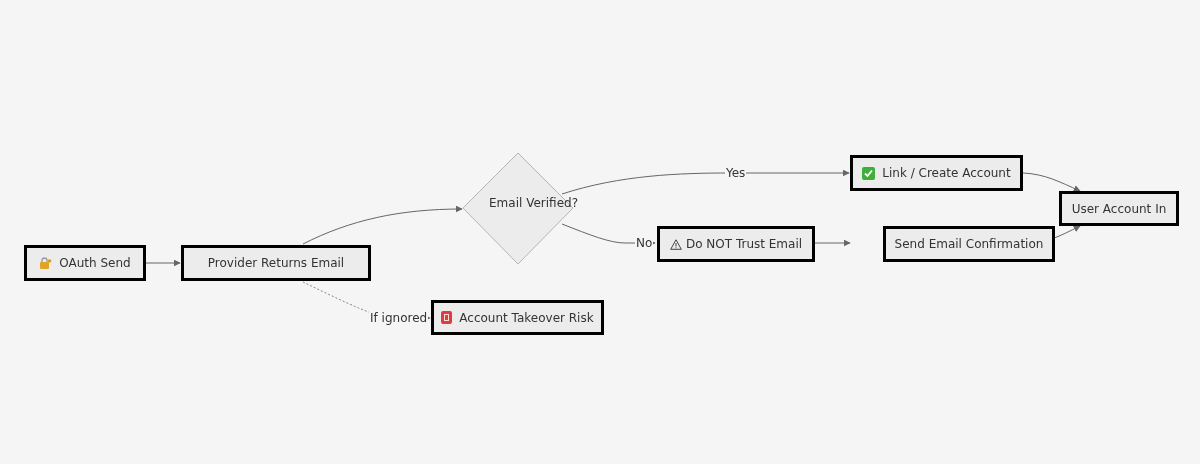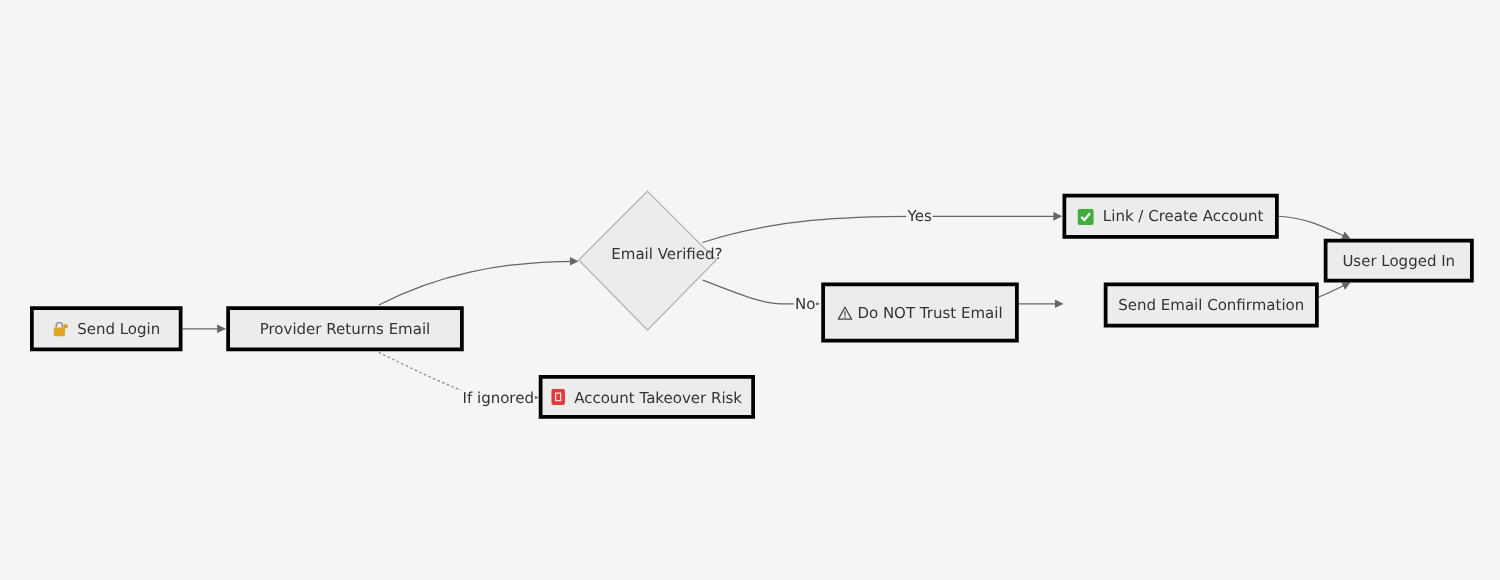--- a/index.html
+++ b/index.html
@@ -50,56 +50,56 @@
 </svg>
 
 <div class="node" style="left:24px;top:245px;width:122px;height:36px;">
   <span class="ico">
     <svg width="13" height="13" viewBox="0 0 13 13">
         <rect x="1" y="5" width="9" height="7" rx="1" fill="#e0a526"></rect>
         <path d="M3,5 V3.5 a2.5,2.5 0 0 1 5,0 V5" stroke="#999" stroke-width="1.3" fill="none"></path>
         <circle cx="10.5" cy="4" r="1.8" fill="#d4a020"></circle>
       </svg>
   </span>
-  <span>Send Login</span>
+  <span>OAuth Send</span>
 </div>
 
 <div class="node" style="left:181px;top:245px;width:190px;height:36px;">
   <span>Provider Returns Email</span>
 </div>
 
 <div class="diamond-label" style="left:458px;width:120px;">Email Verified?</div>
 
 <div class="node" style="left:850px;top:155px;width:173px;height:36px;">
   <span class="ico">
     <svg width="13" height="13" viewBox="0 0 13 13">
         <rect x="0" y="0" width="13" height="13" rx="2" fill="#3fae3a"></rect>
         <path d="M3,6.5 L5.5,9 L10,3.5" stroke="#fff" stroke-width="1.8" fill="none"></path>
       </svg>
   </span>
   <span>Link / Create Account</span>
 </div>
 
-<div class="node" style="left:657px;top:226px;width:158px;height:48px;">
+<div class="node" style="left:657px;top:226px;width:158px;height:36px;">
   <span class="ico" style="margin-right:4px;">
     <svg width="12" height="11" viewBox="0 0 12 11">
         <path d="M6,0.8 L11.3,10.3 L0.7,10.3 Z" stroke="#444" stroke-width="1" fill="none"></path>
         <rect x="5.5" y="4" width="1" height="3.5" fill="#444"></rect>
         <rect x="5.5" y="8.3" width="1" height="1" fill="#444"></rect>
       </svg>
   </span>
   <span>Do NOT Trust Email</span>
 </div>
 
 <div class="node" style="left:851px;top:226px;width:172px;height:36px;margin-left:32px;">
   <span>Send Email Confirmation</span>
 </div>
 
 <div class="node" style="left:1059px;top:191px;width:120px;height:35px;">
-  <span>User Logged In</span>
+  <span>User Account In</span>
 </div>
 
 <div class="node" style="left:431px;top:300px;width:173px;height:35px;">
   <span class="ico">
     <svg width="11" height="13" viewBox="0 0 11 13">
         <rect x="0" y="0" width="11" height="13" rx="2" fill="#e23b3b"></rect>
         <rect x="3" y="3" width="5" height="7" fill="#fff" opacity="0.85"></rect>
         <rect x="4" y="4" width="3" height="5" fill="#e23b3b"></rect>
       </svg>
   </span>

